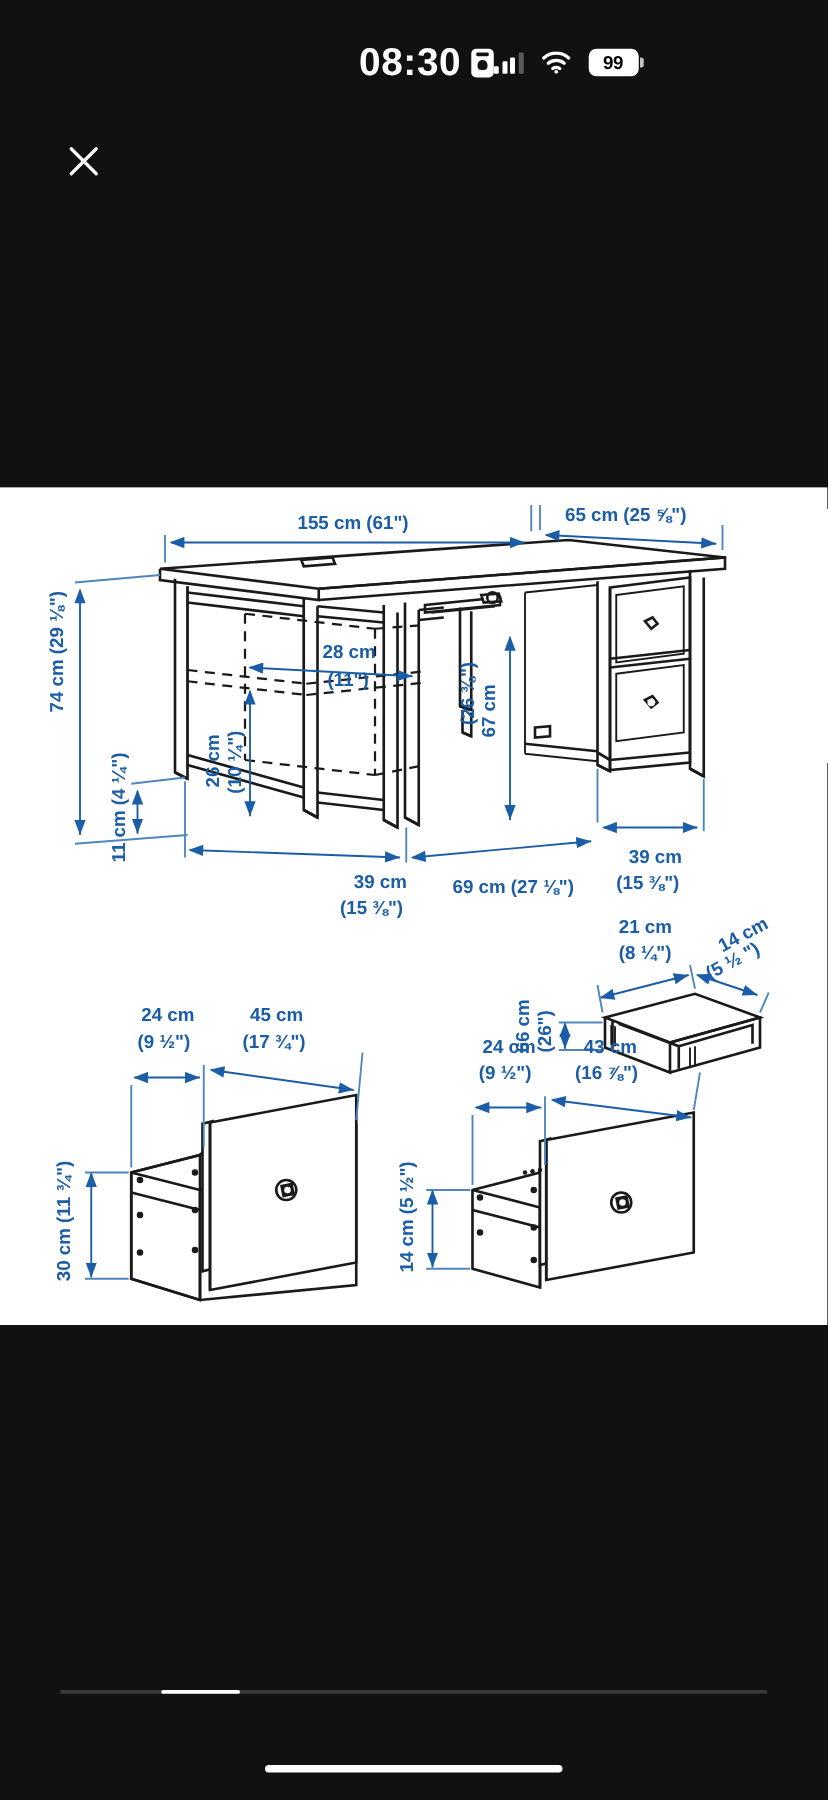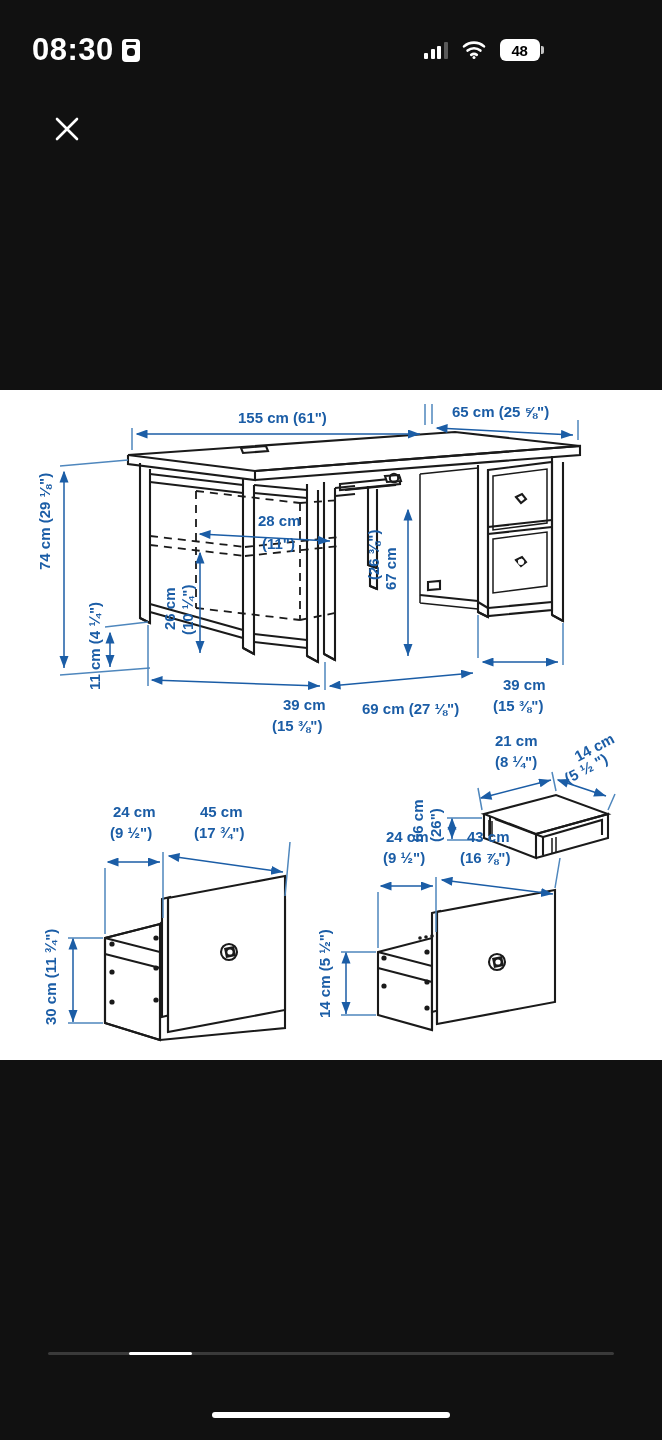--- a/index.html
+++ b/index.html
@@ -7,22 +7,22 @@
   body {
     width:662px; height:1440px;
     font-family:"Liberation Sans", sans-serif;
     position:relative; overflow:hidden;
     background:#111111;
   }
 
   
   .statusbar{
     position:absolute; left:0; top:0; width:576px; height:100px;
-    display:flex; align-items:center; justify-content:space-between;
-    padding:0 32px; color:#fff;
+    display:flex; align-items:center; justify-content:flex-end;
+    padding:0 61px; color:#fff;
   }
   .sb-left{ display:flex; align-items:center; gap:8px; }
   .sb-time{ font-size:31px; font-weight:600; letter-spacing:.5px; color:#fff; }
   .sb-right{ display:flex; align-items:center; gap:14px; }
 
   .ic-contact{ width:18px; height:23px; background:#fff; border-radius:4px;
      position:relative; display:inline-block; }
   .ic-contact:before{ content:""; position:absolute; left:4px; top:3px; width:10px; height:3px;
      background:#111; border-radius:1px; }
   .ic-contact:after{ content:""; position:absolute; left:5px; top:9px; width:8px; height:8px;
@@ -89,21 +89,21 @@
     <span class="ic-wifi">
       <svg width="24" height="18" viewBox="0 0 24 18">
         <path d="M2 5.4 A15 15 0 0 1 22 5.4" stroke="#fff" stroke-width="2.6" fill="none" stroke-linecap="round"></path>
         <path d="M5.6 9.6 A10 10 0 0 1 18.4 9.6" stroke="#fff" stroke-width="2.6" fill="none" stroke-linecap="round"></path>
         <path d="M9.2 13.8 A5 5 0 0 1 14.8 13.8" stroke="#fff" stroke-width="2.6" fill="none" stroke-linecap="round"></path>
         <circle cx="12" cy="16.4" r="1.5" fill="#fff"></circle>
       </svg>
     </span>
     <span class="ic-battery">
       <span class="bat-body">
-        <span class="bat-num">48</span>
+        <span class="bat-num">99</span>
       </span>
       <span class="bat-tip"></span>
     </span>
   </div>
 </div>
 
 <div class="close-btn">
   <span>
     <svg width="26" height="26" viewBox="0 0 26 26">
       <path d="M3 3 L23 23 M23 3 L3 23" stroke="#ffffff" stroke-width="2.6" stroke-linecap="round"></path>

